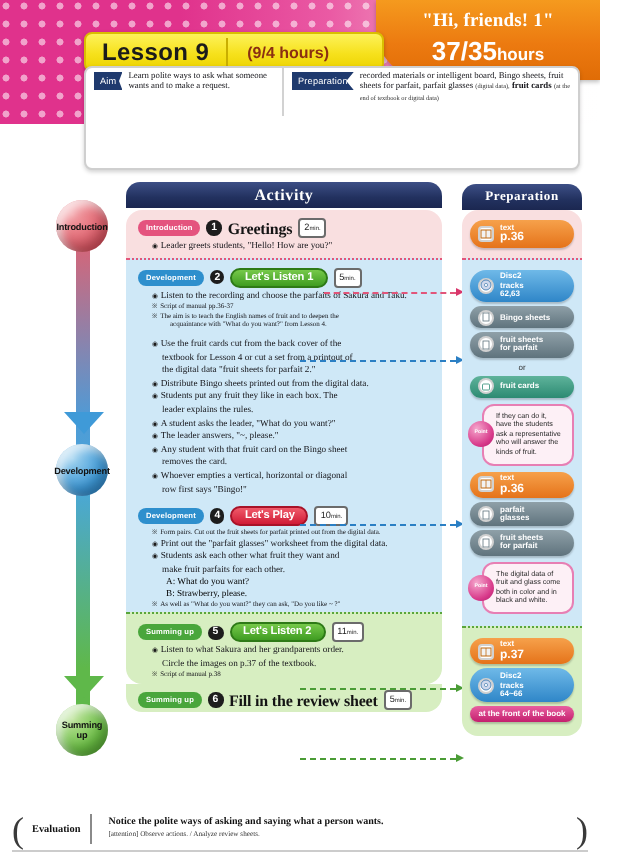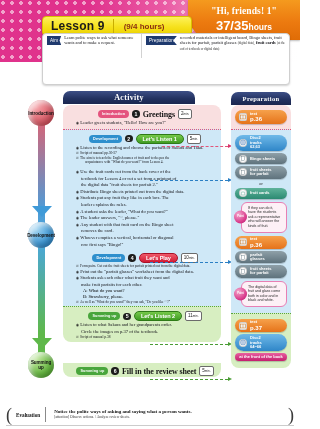--- a/index.html
+++ b/index.html
@@ -80,33 +80,33 @@
   .metatext .tiny{ font-size:3.2px; color:#333; }
   .metatext .bold{ font-weight:bold; }
 
   
   .hdr{
     position:absolute; color:#fff; text-align:center;
     background:linear-gradient(180deg,#3d4f86 0%,#22315f 60%,#1b2750 100%);
     border-radius:7px 7px 0 0;
     font-weight:bold; letter-spacing:.3px;
   }
-  .hdr-activity{ left:63px; top:91px; width:132px; height:13px; font-size:8px; line-height:13px;}
+  .hdr-activity{ left:63px; top:91px; width:158px; height:13px; font-size:8px; line-height:13px;}
   .hdr-prep{ left:231px; top:92px; width:60px; height:13px; font-size:6.5px; line-height:13px;}
 
   
   .colA{ position:absolute; left:63px; width:158px; }
   .blk{ position:relative; }
   .blk.intro{ background:#f9dfe0; border-radius:8px 8px 0 0; }
   .blk.dev{ background:#cfe8f7; }
   .blk.sum{ background:#d7eec1; border-radius:0 0 8px 8px;}
   .dashline{ border-top:1.2px dotted #e2557a; }
   .dashline.green{ border-top-color:#5aa63b; }
 
-  .act-head{ display:flex; align-items:center; gap:3px; padding:2px 0 1px 6px;justify-content:center;}
+  .act-head{ display:flex; align-items:center; gap:3px; padding:2px 0 1px 6px;}
   .chip{
     color:#fff; font-family:"Liberation Sans",sans-serif;
     font-size:3.8px; font-weight:bold; line-height:6px;
     padding:1px 4px; border-radius:5px; letter-spacing:.1px;
   }
   .chip.pink{ background:#e4537e; }
   .chip.blue{ background:#2e8fcd; }
   .chip.green{ background:#49a63c; }
   .num-circ{
     width:7.5px; height:7.5px; border-radius:50%;
@@ -345,21 +345,21 @@
         <span class="act-title badge-green">Let's Listen 2</span>
         <span class="time"><span>11</span><span class="u">min.</span></span>
       </div>
       <div class="bullets">
         <div class="bu">Listen to what Sakura and her grandparents order.</div>
         <div class="bu cont">Circle the images on p.37 of the textbook.</div>
         <div class="bu sub">Script of manual p.38</div>
       </div>
     </div>
 
-    <div class="blk sum" style="padding-top:1px;margin-top:21px;">
+    <div class="blk sum" style="padding-top:1px;">
       <div class="act-head">
         <span class="chip green">Summing up</span>
         <span class="num-circ">6</span>
         <span class="act-title">Fill in the review sheet</span>
         <span class="time"><span>5</span><span class="u">min.</span></span>
       </div>
     </div>
 
   </div>
 

